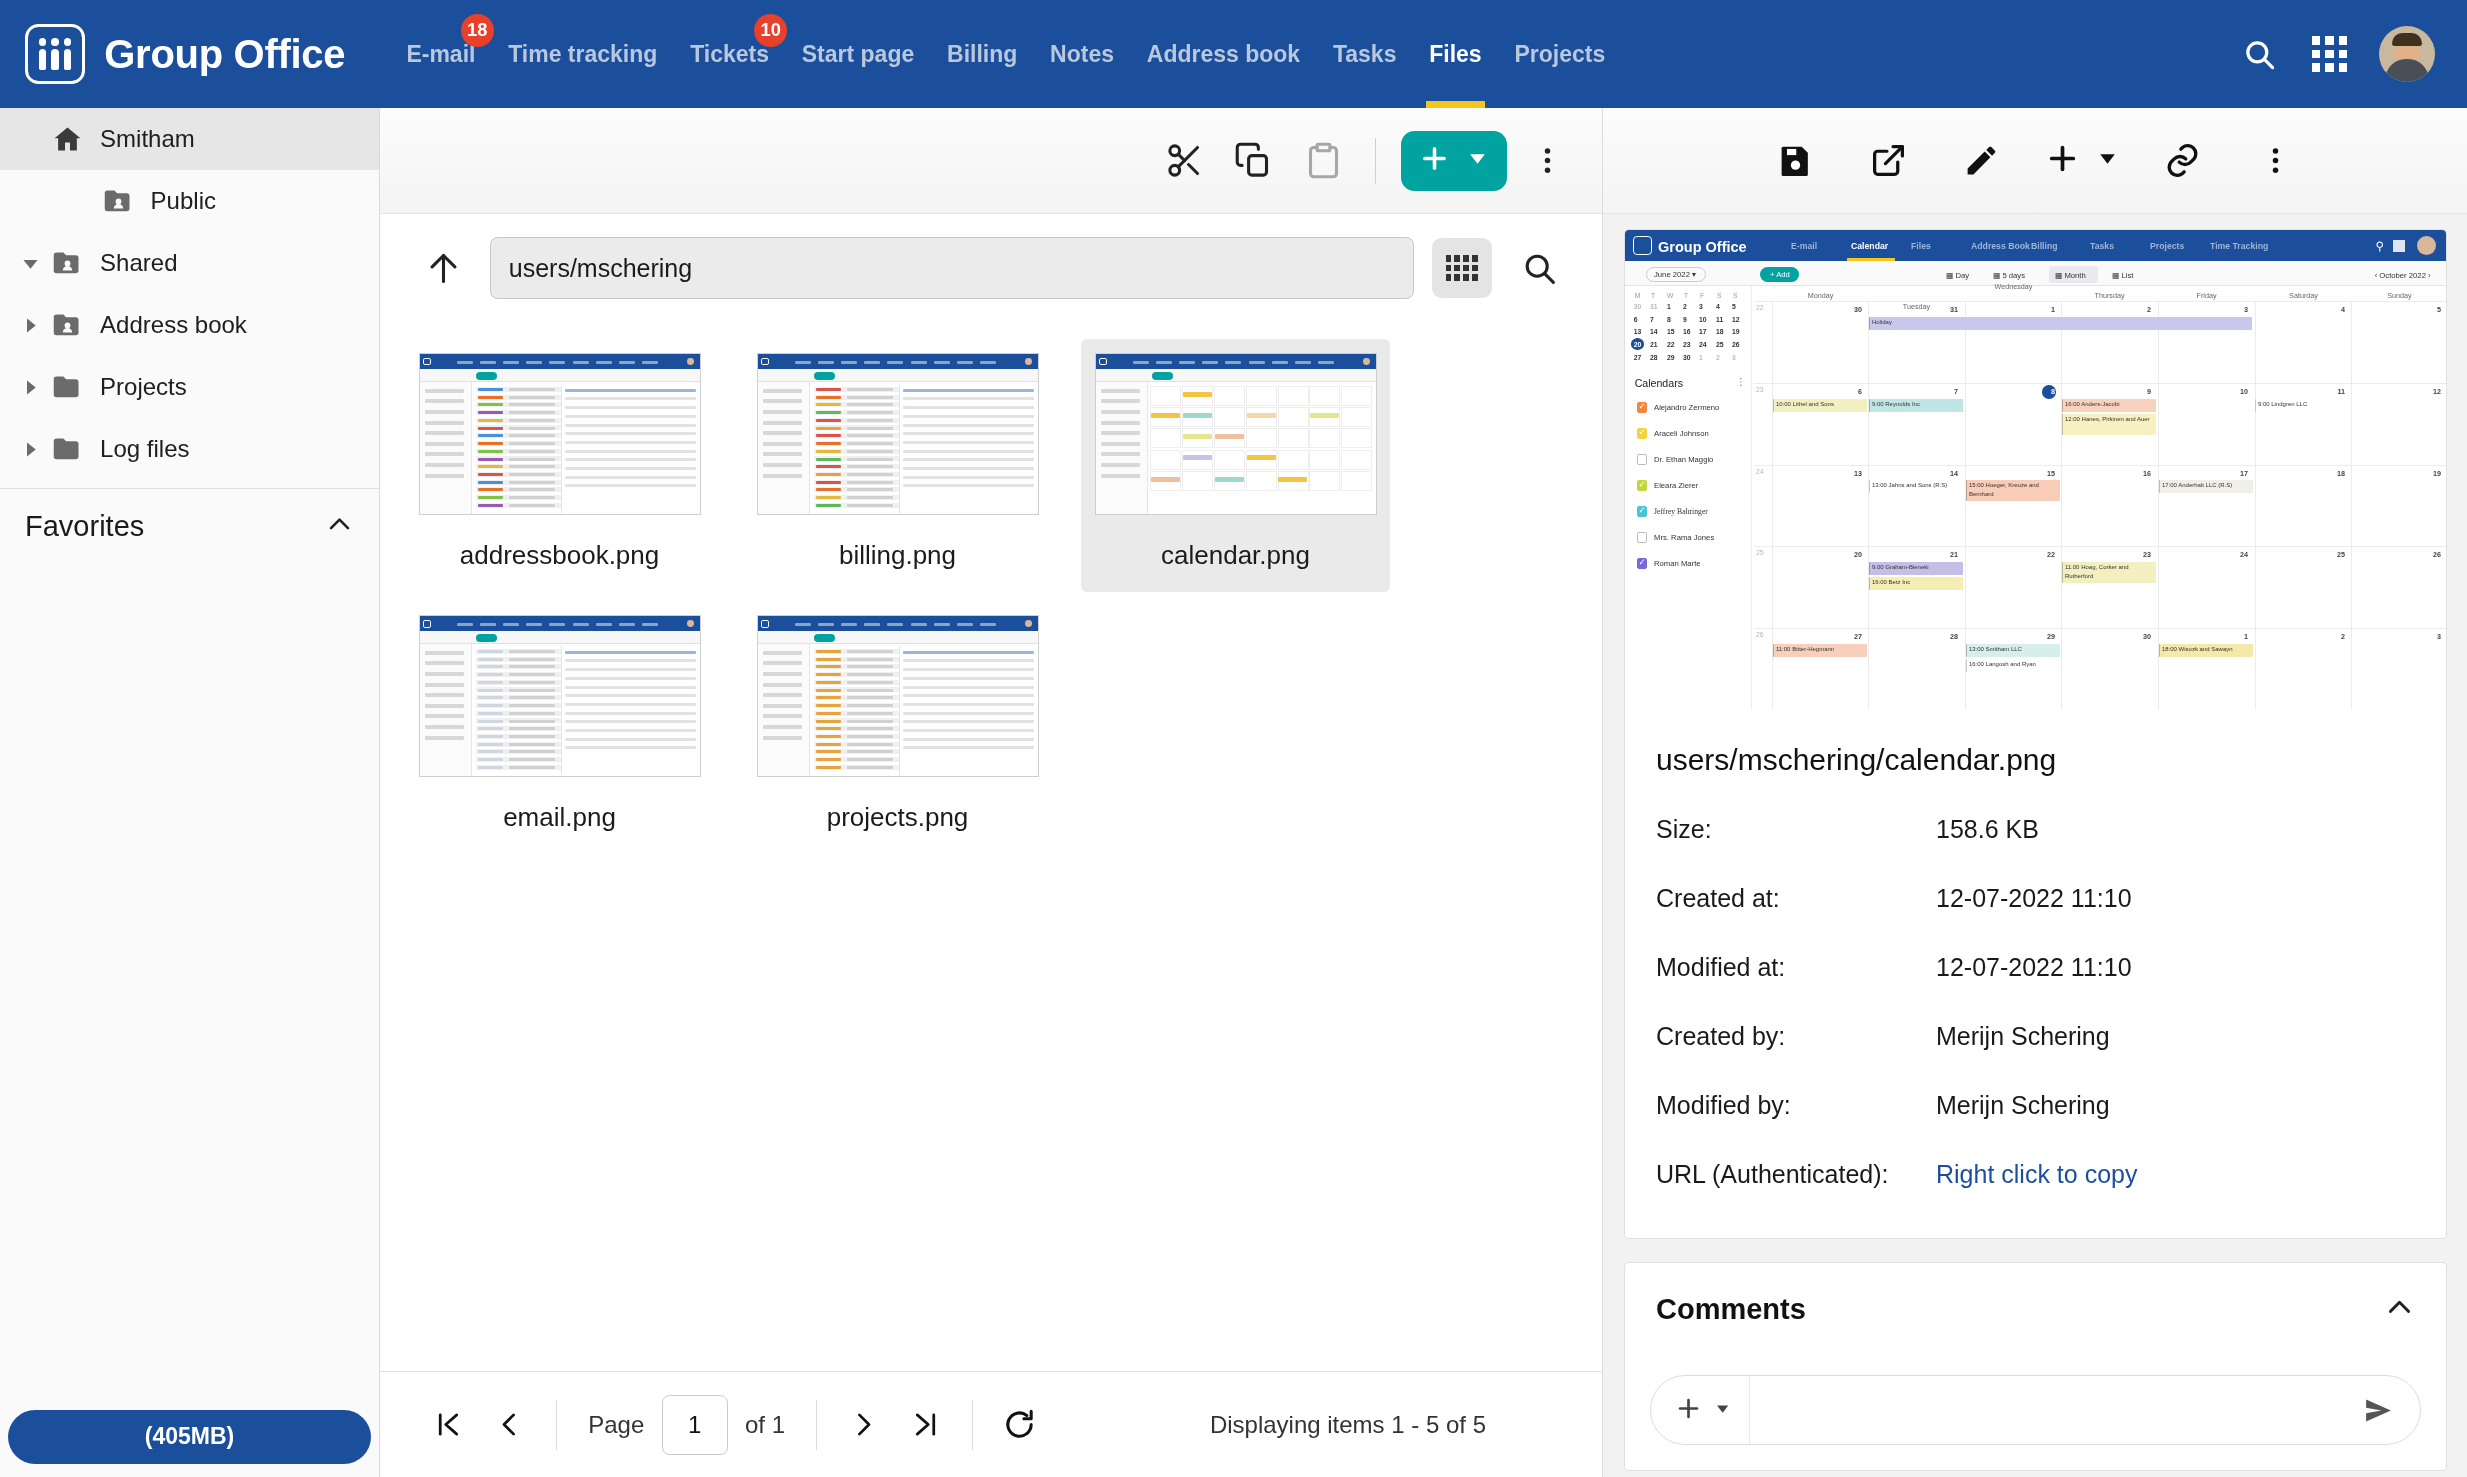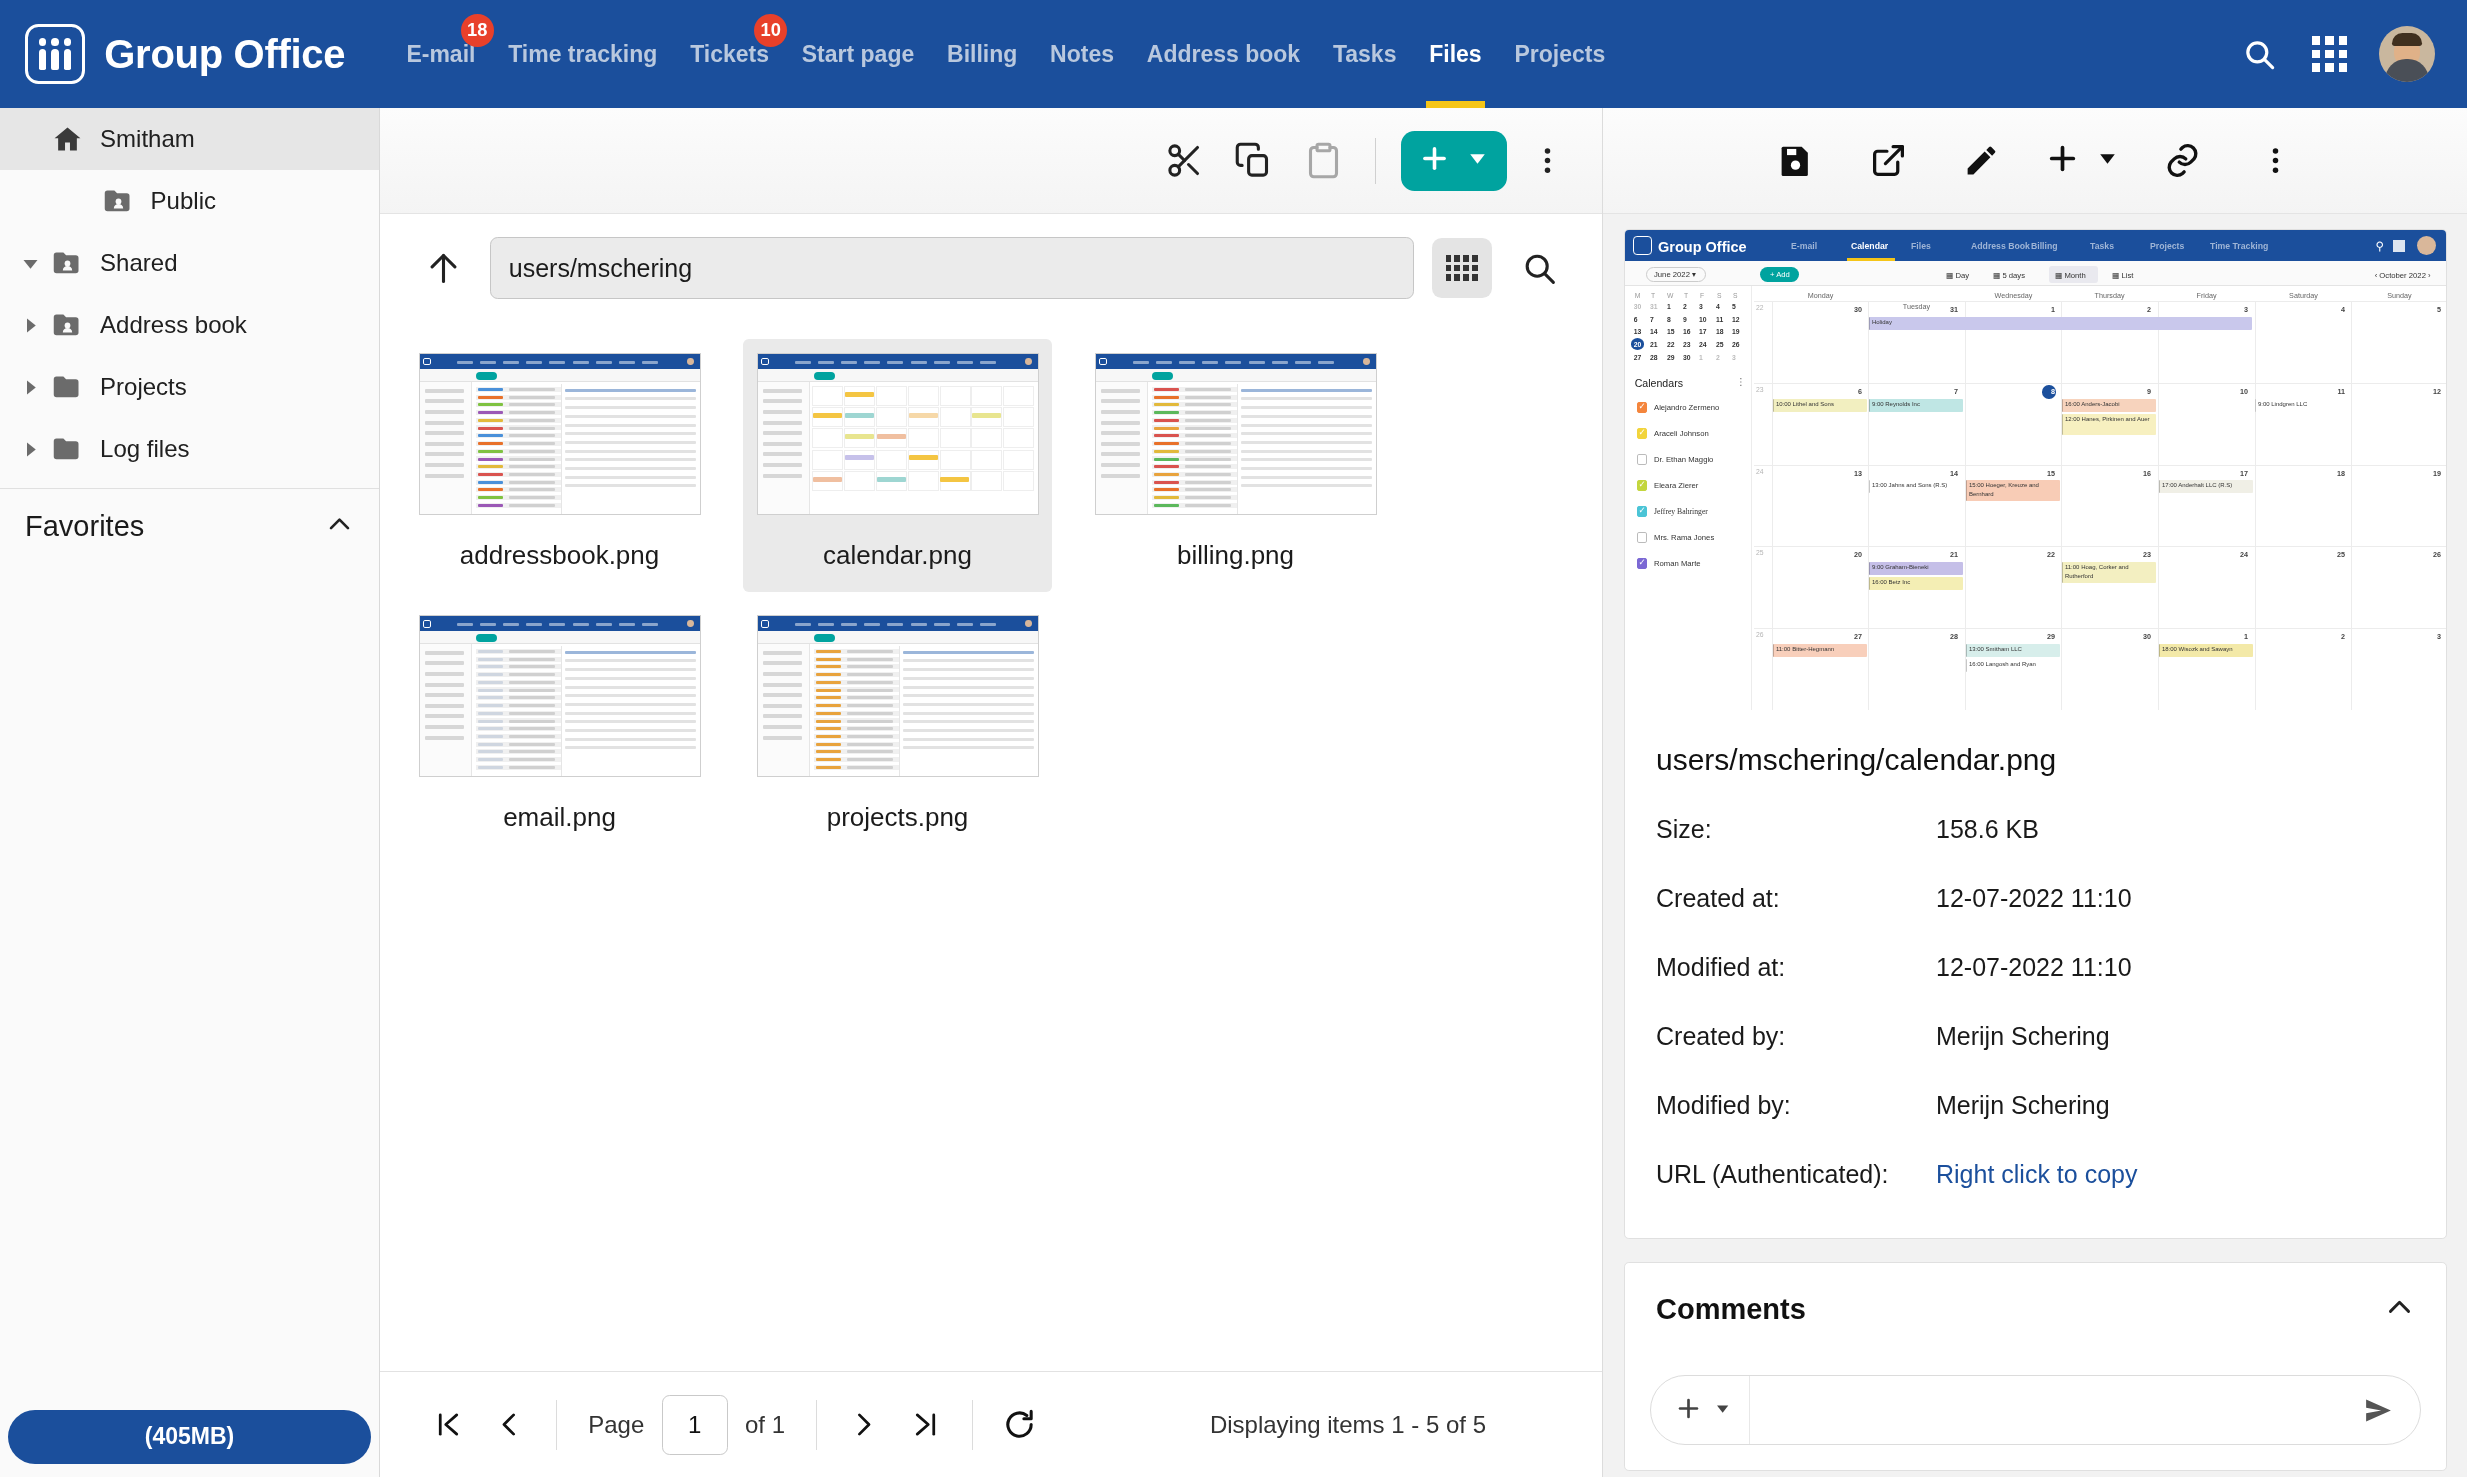--- a/index.html
+++ b/index.html
@@ -522,98 +522,20 @@
                   <div style="position:absolute;left:145px;top:87px;right:3.9px;height:3.3px;background:#e2e2e2;border-radius:1px"></div>
                   <div style="position:absolute;left:145px;top:96px;right:3.9px;height:3.3px;background:#e2e2e2;border-radius:1px"></div>
                   <div style="position:absolute;left:145px;top:104px;right:3.9px;height:3.3px;background:#e2e2e2;border-radius:1px"></div>
                   <div style="position:absolute;left:145px;top:113px;right:3.9px;height:3.3px;background:#e2e2e2;border-radius:1px"></div>
                   <div style="position:absolute;left:145px;top:122px;right:3.9px;height:3.3px;background:#e2e2e2;border-radius:1px"></div>
                   <div style="position:absolute;left:145px;top:130px;right:3.9px;height:3.3px;background:#e2e2e2;border-radius:1px"></div>
                 </div>
               </div>
               <div class="file-label">addressbook.png</div>
             </div>
-            <div class="file-tile selected">
-              <div class="thumb">
-                <div class="ss">
-                  <div style="position:absolute;left:0;right:0;top:0;height:15.4px;background:#1B4F9C"></div>
-                  <div style="position:absolute;left:3.9px;top:3.9px;width:7.7px;height:7.7px;border:1px solid #fff;border-radius:1.9px"></div>
-                  <div style="position:absolute;left:37px;top:6.8px;width:16.4px;height:3.4px;background:#8aa5cc;border-radius:1px"></div>
-                  <div style="position:absolute;left:60px;top:6.8px;width:16.4px;height:3.4px;background:#8aa5cc;border-radius:1px"></div>
-                  <div style="position:absolute;left:83px;top:6.8px;width:16.4px;height:3.4px;background:#8aa5cc;border-radius:1px"></div>
-                  <div style="position:absolute;left:106px;top:6.8px;width:16.4px;height:3.4px;background:#8aa5cc;border-radius:1px"></div>
-                  <div style="position:absolute;left:129px;top:6.8px;width:16.4px;height:3.4px;background:#8aa5cc;border-radius:1px"></div>
-                  <div style="position:absolute;left:153px;top:6.8px;width:16.4px;height:3.4px;background:#8aa5cc;border-radius:1px"></div>
-                  <div style="position:absolute;left:176px;top:6.8px;width:16.4px;height:3.4px;background:#8aa5cc;border-radius:1px"></div>
-                  <div style="position:absolute;left:199px;top:6.8px;width:16.4px;height:3.4px;background:#8aa5cc;border-radius:1px"></div>
-                  <div style="position:absolute;left:222px;top:6.8px;width:16.4px;height:3.4px;background:#8aa5cc;border-radius:1px"></div>
-                  <div style="position:absolute;right:5.8px;top:4.3px;width:6.8px;height:6.8px;border-radius:50%;background:#d9b79a"></div>
-                  <div style="position:absolute;left:0;right:0;top:15.4px;height:12.6px;background:#f7f7f7;border-bottom:1px solid #e2e2e2"></div>
-                  <div style="position:absolute;left:56px;top:18.3px;width:21px;height:7.7px;background:#00A39F;border-radius:3.9px"></div>
-                  <div style="position:absolute;left:0;top:28px;bottom:0;width:52px;background:#fbfbfb;border-right:1px solid #e6e6e6"></div>
-                  <div style="position:absolute;left:5.8px;top:35px;width:39px;height:3.9px;background:#d7d7d7;border-radius:1px"></div>
-                  <div style="position:absolute;left:5.8px;top:45px;width:39px;height:3.9px;background:#d7d7d7;border-radius:1px"></div>
-                  <div style="position:absolute;left:5.8px;top:56px;width:39px;height:3.9px;background:#d7d7d7;border-radius:1px"></div>
-                  <div style="position:absolute;left:5.8px;top:67px;width:39px;height:3.9px;background:#d7d7d7;border-radius:1px"></div>
-                  <div style="position:absolute;left:5.8px;top:77px;width:39px;height:3.9px;background:#d7d7d7;border-radius:1px"></div>
-                  <div style="position:absolute;left:5.8px;top:88px;width:39px;height:3.9px;background:#d7d7d7;border-radius:1px"></div>
-                  <div style="position:absolute;left:5.8px;top:98px;width:39px;height:3.9px;background:#d7d7d7;border-radius:1px"></div>
-                  <div style="position:absolute;left:5.8px;top:109px;width:39px;height:3.9px;background:#d7d7d7;border-radius:1px"></div>
-                  <div style="position:absolute;left:5.8px;top:120px;width:39px;height:3.9px;background:#d7d7d7;border-radius:1px"></div>
-                  <div style="position:absolute;left:54px;top:32px;width:31px;height:20px;border:0.5px solid #eee"></div>
-                  <div style="position:absolute;left:86px;top:32px;width:31px;height:20px;border:0.5px solid #eee"></div>
-                  <div style="position:absolute;left:118px;top:32px;width:31px;height:20px;border:0.5px solid #eee"></div>
-                  <div style="position:absolute;left:150px;top:32px;width:31px;height:20px;border:0.5px solid #eee"></div>
-                  <div style="position:absolute;left:182px;top:32px;width:31px;height:20px;border:0.5px solid #eee"></div>
-                  <div style="position:absolute;left:213px;top:32px;width:31px;height:20px;border:0.5px solid #eee"></div>
-                  <div style="position:absolute;left:245px;top:32px;width:31px;height:20px;border:0.5px solid #eee"></div>
-                  <div style="position:absolute;left:54px;top:53px;width:31px;height:20px;border:0.5px solid #eee"></div>
-                  <div style="position:absolute;left:86px;top:53px;width:31px;height:20px;border:0.5px solid #eee"></div>
-                  <div style="position:absolute;left:118px;top:53px;width:31px;height:20px;border:0.5px solid #eee"></div>
-                  <div style="position:absolute;left:150px;top:53px;width:31px;height:20px;border:0.5px solid #eee"></div>
-                  <div style="position:absolute;left:182px;top:53px;width:31px;height:20px;border:0.5px solid #eee"></div>
-                  <div style="position:absolute;left:213px;top:53px;width:31px;height:20px;border:0.5px solid #eee"></div>
-                  <div style="position:absolute;left:245px;top:53px;width:31px;height:20px;border:0.5px solid #eee"></div>
-                  <div style="position:absolute;left:54px;top:74px;width:31px;height:20px;border:0.5px solid #eee"></div>
-                  <div style="position:absolute;left:86px;top:74px;width:31px;height:20px;border:0.5px solid #eee"></div>
-                  <div style="position:absolute;left:118px;top:74px;width:31px;height:20px;border:0.5px solid #eee"></div>
-                  <div style="position:absolute;left:150px;top:74px;width:31px;height:20px;border:0.5px solid #eee"></div>
-                  <div style="position:absolute;left:182px;top:74px;width:31px;height:20px;border:0.5px solid #eee"></div>
-                  <div style="position:absolute;left:213px;top:74px;width:31px;height:20px;border:0.5px solid #eee"></div>
-                  <div style="position:absolute;left:245px;top:74px;width:31px;height:20px;border:0.5px solid #eee"></div>
-                  <div style="position:absolute;left:54px;top:96px;width:31px;height:20px;border:0.5px solid #eee"></div>
-                  <div style="position:absolute;left:86px;top:96px;width:31px;height:20px;border:0.5px solid #eee"></div>
-                  <div style="position:absolute;left:118px;top:96px;width:31px;height:20px;border:0.5px solid #eee"></div>
-                  <div style="position:absolute;left:150px;top:96px;width:31px;height:20px;border:0.5px solid #eee"></div>
-                  <div style="position:absolute;left:182px;top:96px;width:31px;height:20px;border:0.5px solid #eee"></div>
-                  <div style="position:absolute;left:213px;top:96px;width:31px;height:20px;border:0.5px solid #eee"></div>
-                  <div style="position:absolute;left:245px;top:96px;width:31px;height:20px;border:0.5px solid #eee"></div>
-                  <div style="position:absolute;left:54px;top:117px;width:31px;height:20px;border:0.5px solid #eee"></div>
-                  <div style="position:absolute;left:86px;top:117px;width:31px;height:20px;border:0.5px solid #eee"></div>
-                  <div style="position:absolute;left:118px;top:117px;width:31px;height:20px;border:0.5px solid #eee"></div>
-                  <div style="position:absolute;left:150px;top:117px;width:31px;height:20px;border:0.5px solid #eee"></div>
-                  <div style="position:absolute;left:182px;top:117px;width:31px;height:20px;border:0.5px solid #eee"></div>
-                  <div style="position:absolute;left:213px;top:117px;width:31px;height:20px;border:0.5px solid #eee"></div>
-                  <div style="position:absolute;left:245px;top:117px;width:31px;height:20px;border:0.5px solid #eee"></div>
-                  <div style="position:absolute;left:87px;top:38px;width:29px;height:4.8px;background:#f4c542;border-radius:1px"></div>
-                  <div style="position:absolute;left:55px;top:59px;width:29px;height:4.8px;background:#f4c542;border-radius:1px"></div>
-                  <div style="position:absolute;left:87px;top:59px;width:29px;height:4.8px;background:#9ed6d2;border-radius:1px"></div>
-                  <div style="position:absolute;left:151px;top:59px;width:29px;height:4.8px;background:#f6d8a8;border-radius:1px"></div>
-                  <div style="position:absolute;left:214px;top:59px;width:29px;height:4.8px;background:#e8e58f;border-radius:1px"></div>
-                  <div style="position:absolute;left:87px;top:80px;width:29px;height:4.8px;background:#e8e58f;border-radius:1px"></div>
-                  <div style="position:absolute;left:119px;top:80px;width:29px;height:4.8px;background:#f0bfa0;border-radius:1px"></div>
-                  <div style="position:absolute;left:87px;top:101px;width:29px;height:4.8px;background:#c6c1ea;border-radius:1px"></div>
-                  <div style="position:absolute;left:151px;top:101px;width:29px;height:4.8px;background:#f4c542;border-radius:1px"></div>
-                  <div style="position:absolute;left:55px;top:123px;width:29px;height:4.8px;background:#f0bfa0;border-radius:1px"></div>
-                  <div style="position:absolute;left:119px;top:123px;width:29px;height:4.8px;background:#9ed6d2;border-radius:1px"></div>
-                  <div style="position:absolute;left:182px;top:123px;width:29px;height:4.8px;background:#f4c542;border-radius:1px"></div>
-                </div>
-              </div>
-              <div class="file-label">calendar.png</div>
-            </div>
             <div class="file-tile">
               <div class="thumb">
                 <div class="ss">
                   <div style="position:absolute;left:0;right:0;top:0;height:15.4px;background:#1B4F9C"></div>
                   <div style="position:absolute;left:3.9px;top:3.9px;width:7.7px;height:7.7px;border:1px solid #fff;border-radius:1.9px"></div>
                   <div style="position:absolute;left:37px;top:6.8px;width:16.4px;height:3.4px;background:#8aa5cc;border-radius:1px"></div>
                   <div style="position:absolute;left:60px;top:6.8px;width:16.4px;height:3.4px;background:#8aa5cc;border-radius:1px"></div>
                   <div style="position:absolute;left:83px;top:6.8px;width:16.4px;height:3.4px;background:#8aa5cc;border-radius:1px"></div>
                   <div style="position:absolute;left:106px;top:6.8px;width:16.4px;height:3.4px;background:#8aa5cc;border-radius:1px"></div>
                   <div style="position:absolute;left:129px;top:6.8px;width:16.4px;height:3.4px;background:#8aa5cc;border-radius:1px"></div>
@@ -691,20 +613,98 @@
                   <div style="position:absolute;left:145px;top:78px;right:3.9px;height:3.3px;background:#e2e2e2;border-radius:1px"></div>
                   <div style="position:absolute;left:145px;top:87px;right:3.9px;height:3.3px;background:#e2e2e2;border-radius:1px"></div>
                   <div style="position:absolute;left:145px;top:96px;right:3.9px;height:3.3px;background:#e2e2e2;border-radius:1px"></div>
                   <div style="position:absolute;left:145px;top:104px;right:3.9px;height:3.3px;background:#e2e2e2;border-radius:1px"></div>
                   <div style="position:absolute;left:145px;top:113px;right:3.9px;height:3.3px;background:#e2e2e2;border-radius:1px"></div>
                   <div style="position:absolute;left:145px;top:122px;right:3.9px;height:3.3px;background:#e2e2e2;border-radius:1px"></div>
                   <div style="position:absolute;left:145px;top:130px;right:3.9px;height:3.3px;background:#e2e2e2;border-radius:1px"></div>
                 </div>
               </div>
               <div class="file-label">billing.png</div>
+            </div>
+            <div class="file-tile selected">
+              <div class="thumb">
+                <div class="ss">
+                  <div style="position:absolute;left:0;right:0;top:0;height:15.4px;background:#1B4F9C"></div>
+                  <div style="position:absolute;left:3.9px;top:3.9px;width:7.7px;height:7.7px;border:1px solid #fff;border-radius:1.9px"></div>
+                  <div style="position:absolute;left:37px;top:6.8px;width:16.4px;height:3.4px;background:#8aa5cc;border-radius:1px"></div>
+                  <div style="position:absolute;left:60px;top:6.8px;width:16.4px;height:3.4px;background:#8aa5cc;border-radius:1px"></div>
+                  <div style="position:absolute;left:83px;top:6.8px;width:16.4px;height:3.4px;background:#8aa5cc;border-radius:1px"></div>
+                  <div style="position:absolute;left:106px;top:6.8px;width:16.4px;height:3.4px;background:#8aa5cc;border-radius:1px"></div>
+                  <div style="position:absolute;left:129px;top:6.8px;width:16.4px;height:3.4px;background:#8aa5cc;border-radius:1px"></div>
+                  <div style="position:absolute;left:153px;top:6.8px;width:16.4px;height:3.4px;background:#8aa5cc;border-radius:1px"></div>
+                  <div style="position:absolute;left:176px;top:6.8px;width:16.4px;height:3.4px;background:#8aa5cc;border-radius:1px"></div>
+                  <div style="position:absolute;left:199px;top:6.8px;width:16.4px;height:3.4px;background:#8aa5cc;border-radius:1px"></div>
+                  <div style="position:absolute;left:222px;top:6.8px;width:16.4px;height:3.4px;background:#8aa5cc;border-radius:1px"></div>
+                  <div style="position:absolute;right:5.8px;top:4.3px;width:6.8px;height:6.8px;border-radius:50%;background:#d9b79a"></div>
+                  <div style="position:absolute;left:0;right:0;top:15.4px;height:12.6px;background:#f7f7f7;border-bottom:1px solid #e2e2e2"></div>
+                  <div style="position:absolute;left:56px;top:18.3px;width:21px;height:7.7px;background:#00A39F;border-radius:3.9px"></div>
+                  <div style="position:absolute;left:0;top:28px;bottom:0;width:52px;background:#fbfbfb;border-right:1px solid #e6e6e6"></div>
+                  <div style="position:absolute;left:5.8px;top:35px;width:39px;height:3.9px;background:#d7d7d7;border-radius:1px"></div>
+                  <div style="position:absolute;left:5.8px;top:45px;width:39px;height:3.9px;background:#d7d7d7;border-radius:1px"></div>
+                  <div style="position:absolute;left:5.8px;top:56px;width:39px;height:3.9px;background:#d7d7d7;border-radius:1px"></div>
+                  <div style="position:absolute;left:5.8px;top:67px;width:39px;height:3.9px;background:#d7d7d7;border-radius:1px"></div>
+                  <div style="position:absolute;left:5.8px;top:77px;width:39px;height:3.9px;background:#d7d7d7;border-radius:1px"></div>
+                  <div style="position:absolute;left:5.8px;top:88px;width:39px;height:3.9px;background:#d7d7d7;border-radius:1px"></div>
+                  <div style="position:absolute;left:5.8px;top:98px;width:39px;height:3.9px;background:#d7d7d7;border-radius:1px"></div>
+                  <div style="position:absolute;left:5.8px;top:109px;width:39px;height:3.9px;background:#d7d7d7;border-radius:1px"></div>
+                  <div style="position:absolute;left:5.8px;top:120px;width:39px;height:3.9px;background:#d7d7d7;border-radius:1px"></div>
+                  <div style="position:absolute;left:54px;top:32px;width:31px;height:20px;border:0.5px solid #eee"></div>
+                  <div style="position:absolute;left:86px;top:32px;width:31px;height:20px;border:0.5px solid #eee"></div>
+                  <div style="position:absolute;left:118px;top:32px;width:31px;height:20px;border:0.5px solid #eee"></div>
+                  <div style="position:absolute;left:150px;top:32px;width:31px;height:20px;border:0.5px solid #eee"></div>
+                  <div style="position:absolute;left:182px;top:32px;width:31px;height:20px;border:0.5px solid #eee"></div>
+                  <div style="position:absolute;left:213px;top:32px;width:31px;height:20px;border:0.5px solid #eee"></div>
+                  <div style="position:absolute;left:245px;top:32px;width:31px;height:20px;border:0.5px solid #eee"></div>
+                  <div style="position:absolute;left:54px;top:53px;width:31px;height:20px;border:0.5px solid #eee"></div>
+                  <div style="position:absolute;left:86px;top:53px;width:31px;height:20px;border:0.5px solid #eee"></div>
+                  <div style="position:absolute;left:118px;top:53px;width:31px;height:20px;border:0.5px solid #eee"></div>
+                  <div style="position:absolute;left:150px;top:53px;width:31px;height:20px;border:0.5px solid #eee"></div>
+                  <div style="position:absolute;left:182px;top:53px;width:31px;height:20px;border:0.5px solid #eee"></div>
+                  <div style="position:absolute;left:213px;top:53px;width:31px;height:20px;border:0.5px solid #eee"></div>
+                  <div style="position:absolute;left:245px;top:53px;width:31px;height:20px;border:0.5px solid #eee"></div>
+                  <div style="position:absolute;left:54px;top:74px;width:31px;height:20px;border:0.5px solid #eee"></div>
+                  <div style="position:absolute;left:86px;top:74px;width:31px;height:20px;border:0.5px solid #eee"></div>
+                  <div style="position:absolute;left:118px;top:74px;width:31px;height:20px;border:0.5px solid #eee"></div>
+                  <div style="position:absolute;left:150px;top:74px;width:31px;height:20px;border:0.5px solid #eee"></div>
+                  <div style="position:absolute;left:182px;top:74px;width:31px;height:20px;border:0.5px solid #eee"></div>
+                  <div style="position:absolute;left:213px;top:74px;width:31px;height:20px;border:0.5px solid #eee"></div>
+                  <div style="position:absolute;left:245px;top:74px;width:31px;height:20px;border:0.5px solid #eee"></div>
+                  <div style="position:absolute;left:54px;top:96px;width:31px;height:20px;border:0.5px solid #eee"></div>
+                  <div style="position:absolute;left:86px;top:96px;width:31px;height:20px;border:0.5px solid #eee"></div>
+                  <div style="position:absolute;left:118px;top:96px;width:31px;height:20px;border:0.5px solid #eee"></div>
+                  <div style="position:absolute;left:150px;top:96px;width:31px;height:20px;border:0.5px solid #eee"></div>
+                  <div style="position:absolute;left:182px;top:96px;width:31px;height:20px;border:0.5px solid #eee"></div>
+                  <div style="position:absolute;left:213px;top:96px;width:31px;height:20px;border:0.5px solid #eee"></div>
+                  <div style="position:absolute;left:245px;top:96px;width:31px;height:20px;border:0.5px solid #eee"></div>
+                  <div style="position:absolute;left:54px;top:117px;width:31px;height:20px;border:0.5px solid #eee"></div>
+                  <div style="position:absolute;left:86px;top:117px;width:31px;height:20px;border:0.5px solid #eee"></div>
+                  <div style="position:absolute;left:118px;top:117px;width:31px;height:20px;border:0.5px solid #eee"></div>
+                  <div style="position:absolute;left:150px;top:117px;width:31px;height:20px;border:0.5px solid #eee"></div>
+                  <div style="position:absolute;left:182px;top:117px;width:31px;height:20px;border:0.5px solid #eee"></div>
+                  <div style="position:absolute;left:213px;top:117px;width:31px;height:20px;border:0.5px solid #eee"></div>
+                  <div style="position:absolute;left:245px;top:117px;width:31px;height:20px;border:0.5px solid #eee"></div>
+                  <div style="position:absolute;left:87px;top:38px;width:29px;height:4.8px;background:#f4c542;border-radius:1px"></div>
+                  <div style="position:absolute;left:55px;top:59px;width:29px;height:4.8px;background:#f4c542;border-radius:1px"></div>
+                  <div style="position:absolute;left:87px;top:59px;width:29px;height:4.8px;background:#9ed6d2;border-radius:1px"></div>
+                  <div style="position:absolute;left:151px;top:59px;width:29px;height:4.8px;background:#f6d8a8;border-radius:1px"></div>
+                  <div style="position:absolute;left:214px;top:59px;width:29px;height:4.8px;background:#e8e58f;border-radius:1px"></div>
+                  <div style="position:absolute;left:87px;top:80px;width:29px;height:4.8px;background:#e8e58f;border-radius:1px"></div>
+                  <div style="position:absolute;left:119px;top:80px;width:29px;height:4.8px;background:#f0bfa0;border-radius:1px"></div>
+                  <div style="position:absolute;left:87px;top:101px;width:29px;height:4.8px;background:#c6c1ea;border-radius:1px"></div>
+                  <div style="position:absolute;left:151px;top:101px;width:29px;height:4.8px;background:#f4c542;border-radius:1px"></div>
+                  <div style="position:absolute;left:55px;top:123px;width:29px;height:4.8px;background:#f0bfa0;border-radius:1px"></div>
+                  <div style="position:absolute;left:119px;top:123px;width:29px;height:4.8px;background:#9ed6d2;border-radius:1px"></div>
+                  <div style="position:absolute;left:182px;top:123px;width:29px;height:4.8px;background:#f4c542;border-radius:1px"></div>
+                </div>
+              </div>
+              <div class="file-label">calendar.png</div>
             </div>
             <div class="file-tile">
               <div class="thumb">
                 <div class="ss">
                   <div style="position:absolute;left:0;right:0;top:0;height:15.4px;background:#1B4F9C"></div>
                   <div style="position:absolute;left:3.9px;top:3.9px;width:7.7px;height:7.7px;border:1px solid #fff;border-radius:1.9px"></div>
                   <div style="position:absolute;left:37px;top:6.8px;width:16.4px;height:3.4px;background:#8aa5cc;border-radius:1px"></div>
                   <div style="position:absolute;left:60px;top:6.8px;width:16.4px;height:3.4px;background:#8aa5cc;border-radius:1px"></div>
                   <div style="position:absolute;left:83px;top:6.8px;width:16.4px;height:3.4px;background:#8aa5cc;border-radius:1px"></div>
                   <div style="position:absolute;left:106px;top:6.8px;width:16.4px;height:3.4px;background:#8aa5cc;border-radius:1px"></div>
@@ -1064,21 +1064,21 @@
                 <div style="position:absolute;left:11.6px;top:276px;width:10.6px;height:10.6px;border-radius:1.9px;border:1px solid #4BC4D6;background:#4BC4D6"></div>
                 <div style="position:absolute;left:13.5px;top:275px;font-size:8.7px;color:#fff;font-family:'Liberation Sans',sans-serif">✓</div>
                 <div style="position:absolute;left:29px;top:277px;font-size:7.7px;color:#333;font-family:Liberation Serif, serif;white-space:nowrap">Jeffrey Bahringer</div>
                 <div style="position:absolute;left:11.6px;top:302px;width:10.6px;height:10.6px;border-radius:1.9px;border:1px solid #bbb;background:#fff"></div>
                 <div style="position:absolute;left:29px;top:303px;font-size:7.7px;color:#333;font-family:'Liberation Sans',sans-serif;white-space:nowrap">Mrs. Rama Jones</div>
                 <div style="position:absolute;left:11.6px;top:328px;width:10.6px;height:10.6px;border-radius:1.9px;border:1px solid #7B68D4;background:#7B68D4"></div>
                 <div style="position:absolute;left:13.5px;top:327px;font-size:8.7px;color:#fff;font-family:'Liberation Sans',sans-serif">✓</div>
                 <div style="position:absolute;left:29px;top:329px;font-size:7.7px;color:#333;font-family:'Liberation Sans',sans-serif;white-space:nowrap">Roman Marte</div>
                 <div style="position:absolute;left:147px;top:61px;width:97px;text-align:center;font-size:7.2px;color:#666;font-family:'Liberation Sans',sans-serif">Monday</div>
                 <div style="position:absolute;left:243px;top:72px;width:97px;text-align:center;font-size:7.2px;color:#666;font-family:'Liberation Sans',sans-serif">Tuesday</div>
-                <div style="position:absolute;left:340px;top:61px;width:97px;text-align:center;font-size:7.2px;color:#666;font-family:'Liberation Sans',sans-serif">Wednesday</div>
+                <div style="position:absolute;left:340px;top:52px;width:97px;text-align:center;font-size:7.2px;color:#666;font-family:'Liberation Sans',sans-serif">Wednesday</div>
                 <div style="position:absolute;left:436px;top:61px;width:97px;text-align:center;font-size:7.2px;color:#666;font-family:'Liberation Sans',sans-serif">Thursday</div>
                 <div style="position:absolute;left:533px;top:61px;width:97px;text-align:center;font-size:7.2px;color:#666;font-family:'Liberation Sans',sans-serif">Friday</div>
                 <div style="position:absolute;left:630px;top:61px;width:97px;text-align:center;font-size:7.2px;color:#666;font-family:'Liberation Sans',sans-serif">Saturday</div>
                 <div style="position:absolute;left:726px;top:61px;width:97px;text-align:center;font-size:7.2px;color:#666;font-family:'Liberation Sans',sans-serif">Sunday</div>
                 <div style="position:absolute;left:129px;right:0;top:71px;height:1px;background:#ececec"></div>
                 <div style="position:absolute;left:131px;top:74px;font-size:6.8px;color:#b5b5b5;font-family:'Liberation Sans',sans-serif">22</div>
                 <div style="position:absolute;left:147px;top:71px;width:97px;height:82px;border-left:1px solid #ececec"></div>
                 <div style="position:absolute;left:147px;top:75px;width:90px;text-align:right;font-size:7.2px;font-weight:bold;color:#444;font-family:'Liberation Sans',sans-serif">30</div>
                 <div style="position:absolute;left:243px;top:71px;width:97px;height:82px;border-left:1px solid #ececec"></div>
                 <div style="position:absolute;left:243px;top:75px;width:90px;text-align:right;font-size:7.2px;font-weight:bold;color:#444;font-family:'Liberation Sans',sans-serif">31</div>

